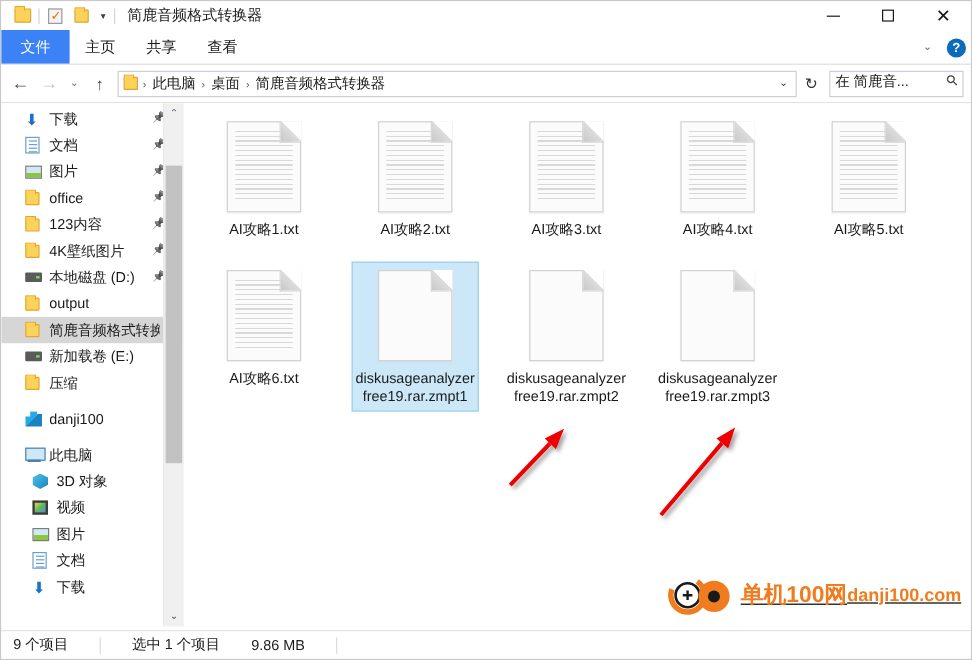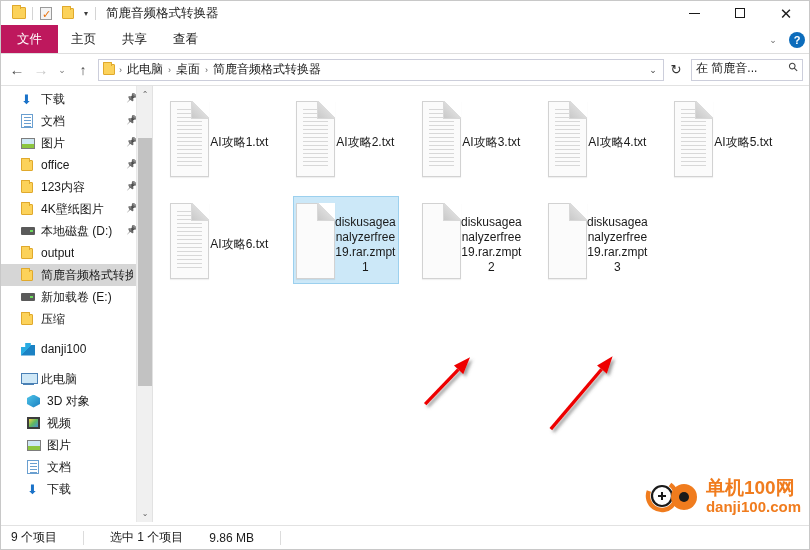--- a/index.html
+++ b/index.html
@@ -97,21 +97,21 @@
   }
   .tab {
     display: flex; align-items: center; justify-content: center;
     padding: 0 13px;
     font-size: 12.5px;
     color: #1a1a1a;
     cursor: default;
     min-width: 46px;
   }
   .tab.file {
-    background: #be185d;
+    background: #3b82f6;
     color: #ffffff;
     padding: 0 16px;
     text-align: center;
   }
   .ribbon-right {
     position: absolute; right: 4px; top: 0;
     height: 29px;
     display: flex; align-items: center; gap: 6px;
   }
   .ribbon-caret {
@@ -307,21 +307,21 @@
   .grid {
     position: relative;
     display: flex; flex-wrap: wrap;
     padding: 8px 0 0 14px;
     align-content: flex-start;
   }
   .tile {
     width: 106px;
     margin: 0 20px 14px 0;
     padding: 6px 2px 4px;
-    display: flex; flex-direction: row; align-items: center;
+    display: flex; flex-direction: column; align-items: center;
     cursor: default;
     border: 1px solid transparent;
   }
   .tile.selected { background: #cce8f8; border-color: #9cd0ee; }
   .tile-name {
     margin-top: 7px;
     font-size: 12px; color: #1a1a1a;
     text-align: center;
     line-height: 15px;
     word-break: break-all;
@@ -361,21 +361,21 @@
     pointer-events: none;
   }
 
   
   .watermark {
     position: absolute;
     right: 8px; bottom: 6px;
     display: flex; align-items: center; gap: 6px;
     pointer-events: none;
   }
-  .wm-text { display: flex; flex-direction: column; line-height: 1.0; }
+  .wm-text { display: flex; flex-direction: row; line-height: 1.0; text-decoration: underline; }
   .wm-t1 {
     font-size: 19px; color: #f07c1e; font-weight: bold;
     letter-spacing: 0px;
   }
   .wm-t2 {
     font-size: 15px; color: #f07c1e; font-weight: bold; margin-top: 2px;
   }
 
   
   .statusbar {

